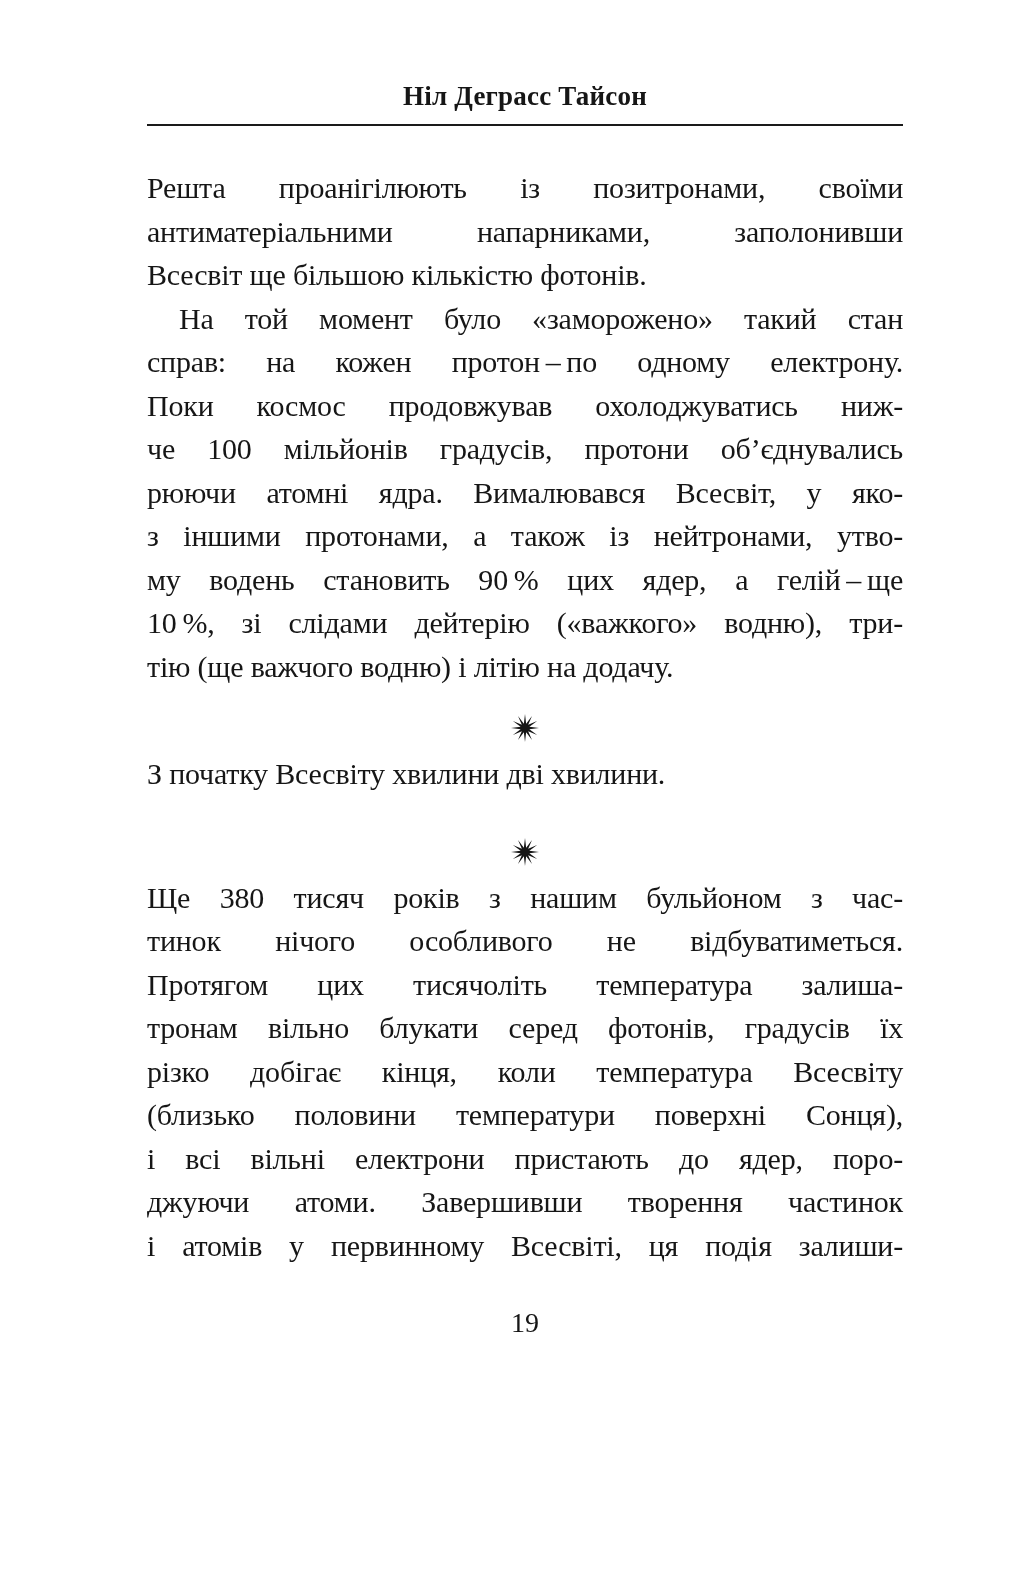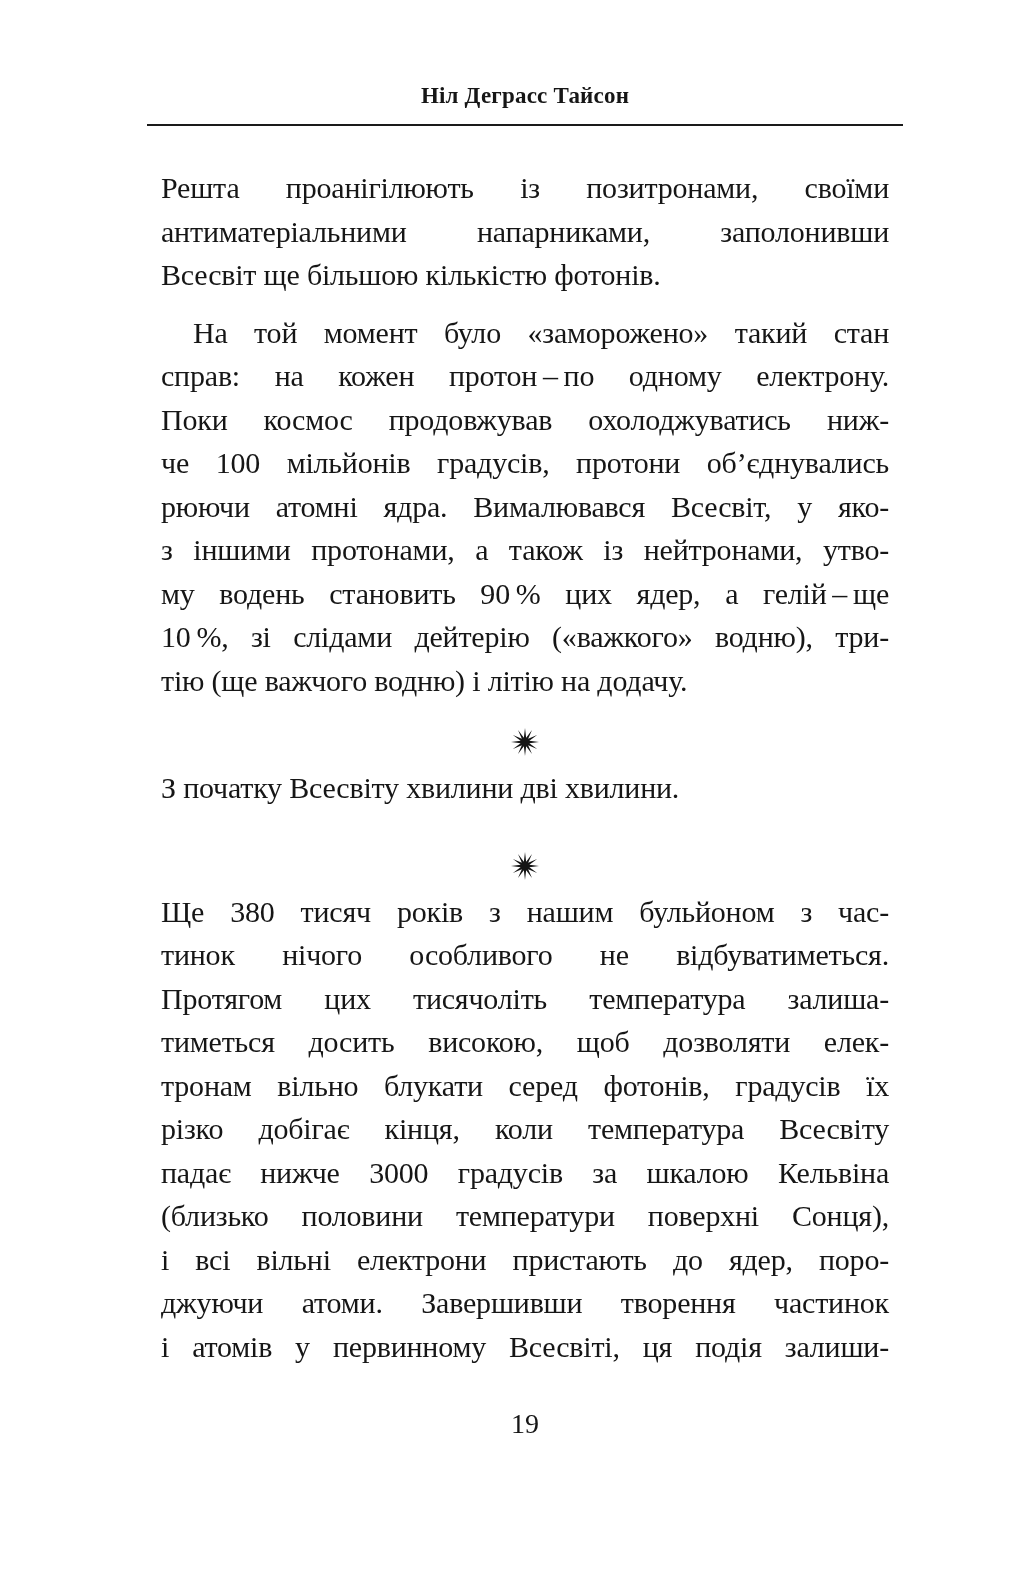--- a/index.html
+++ b/index.html
@@ -17,33 +17,33 @@
     color: #161616;
   }
   .column {
     position: absolute;
     left: 147px;
     top: 0;
     width: 756px;
   }
   .running-head {
     margin-top: 80px;
-    font-size: 23px;
+    font-size: 27px;
     font-weight: bold;
     text-align: center;
     letter-spacing: 0.2px;
     line-height: 32px;
   }
   .header-rule {
     margin-top: 12px;
     height: 2px;
     background: #1a1a1a;
   }
   .para {
-    margin: 14px;
+    margin: 0;
     padding: 0;
   }
   .para-1 { margin-top: 40px; }
   .para-2 { margin-top: 0; }
   .para-3 { margin-top: 2px; }
   .para-4 { margin-top: 2px; }
   .line {
     display: block;
     font-size: 30px;
     line-height: 43.5px;
@@ -121,24 +121,22 @@
         <svg width="30" height="30" viewBox="0 0 30 30" aria-hidden="true">
           <polygon fill="#161616" points="15,1 16.16,10.65 22,2.88 18.18,11.82 27.12,8 19.35,13.84 29,15 19.35,16.16 27.12,22 18.18,18.18 22,27.12 16.16,19.35 15,29 13.84,19.35 8,27.12 11.82,18.18 2.88,22 10.65,16.16 1,15 10.65,13.84 2.88,8 11.82,11.82 8,2.88 13.84,10.65"></polygon>
         </svg>
       </span>
     </div>
 
     <div class="para para-4">
       <span class="line">Ще 380 тисяч років з нашим бульйоном з час-</span>
       <span class="line">тинок нічого особливого не відбуватиметься.</span>
       <span class="line">Протягом цих тисячоліть температура залиша-</span>
-      <span class="line">тиметься досить високою, щоб дозволяти елек-</span>
       <span class="line">тронам вільно блукати серед фотонів, градусів їх</span>
       <span class="line">різко добігає кінця, коли температура Всесвіту</span>
-      <span class="line">падає нижче 3000 градусів за шкалою Кельвіна</span>
       <span class="line">(близько половини температури поверхні Сонця),</span>
       <span class="line">і всі вільні електрони пристають до ядер, поро-</span>
       <span class="line">джуючи атоми. Завершивши творення частинок</span>
       <span class="line">і атомів у первинному Всесвіті, ця подія залиши-</span>
     </div>
 
     <div class="page-number">19</div>
 
   </div>
 </div>

